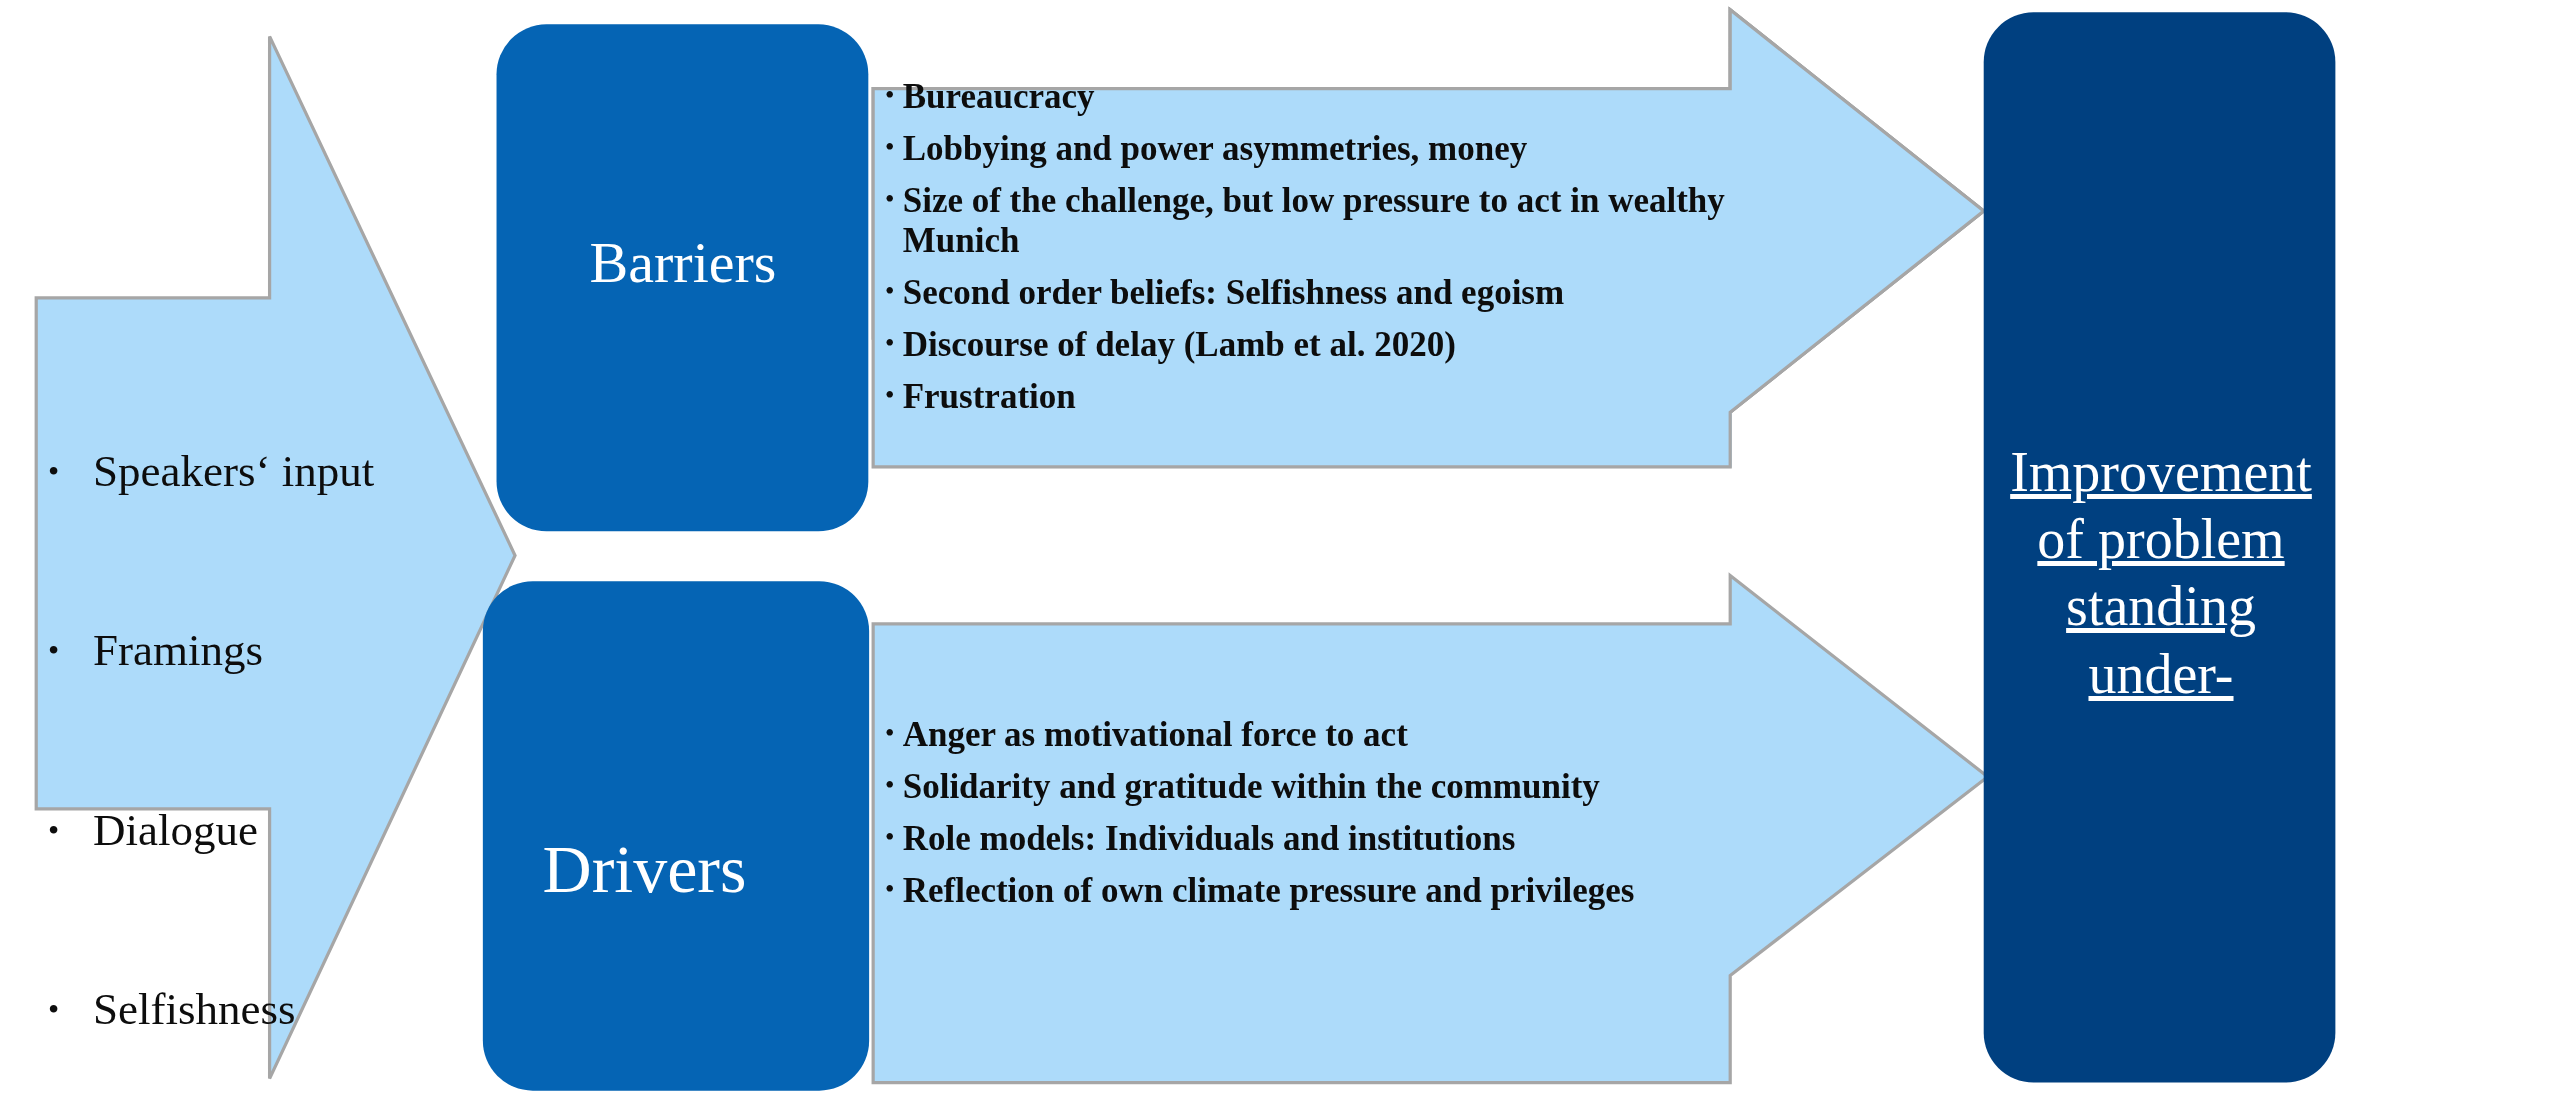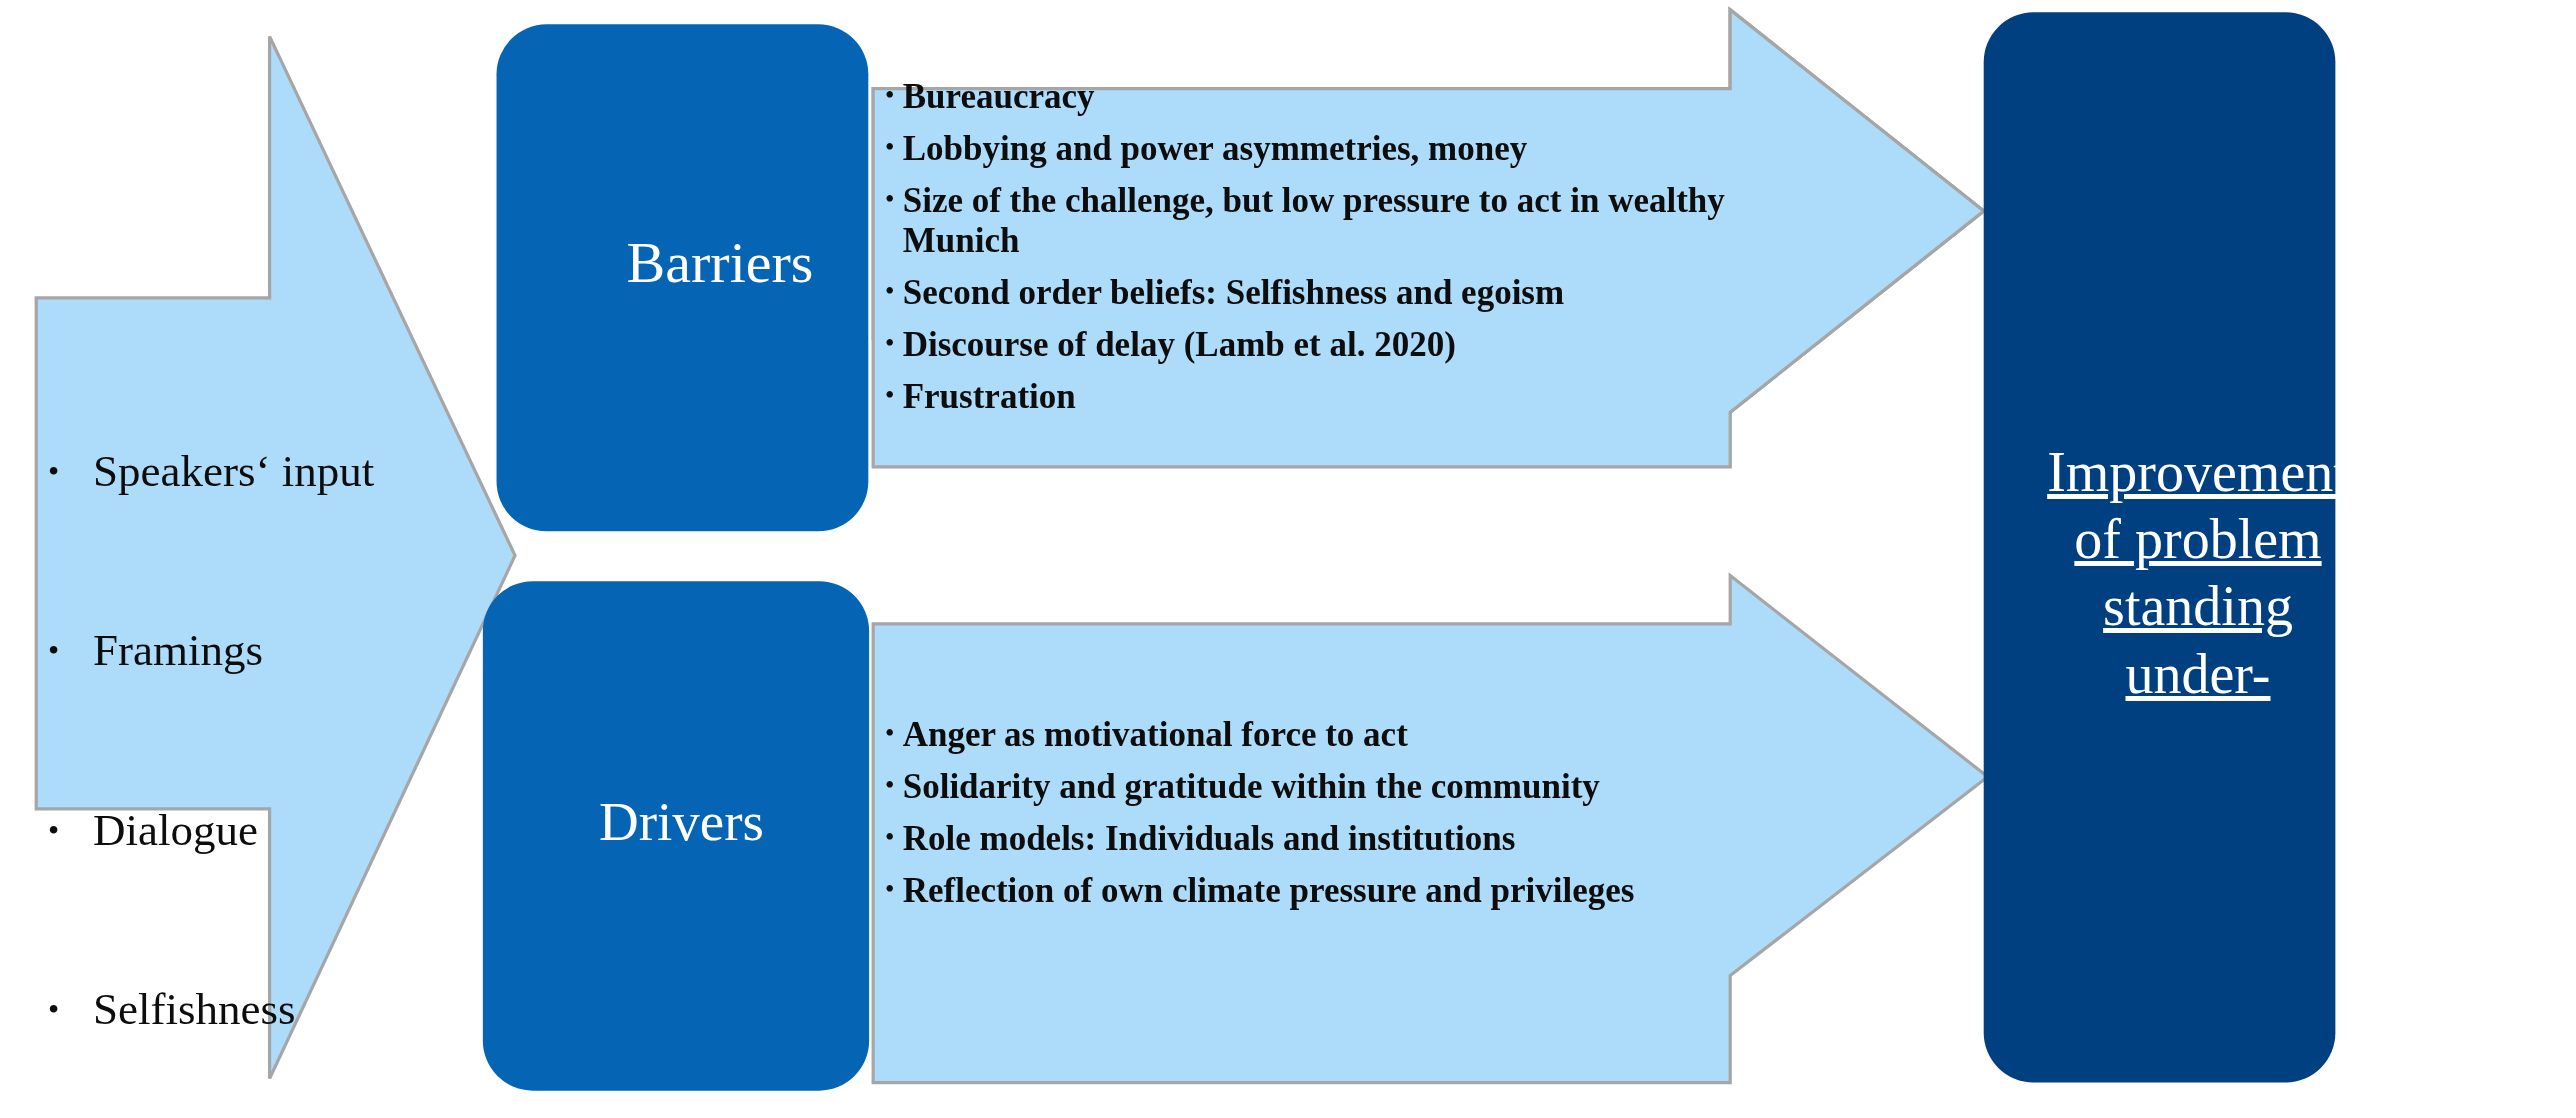--- a/index.html
+++ b/index.html
@@ -55,34 +55,33 @@
   #input-list .lbl {
     flex: 1 1 auto;
   }
 
   
   .boxlabel {
     position: absolute;
     color: #ffffff;
     text-align: center;
     font-weight: normal;
-    padding-left: 37px;
   }
   #barriers-label {
     left: 497px;
     top: 233px;
     width: 372px;
     font-size: 58px;
     line-height: 1.05;
   }
   #drivers-label {
     left: 483px;
-    top: 793px;
+    top: 834px;
     width: 323px;
-    font-size: 55px;
+    font-size: 68px;
     line-height: 1.05;
   }
   #outcome-label {
     left: 1988px;
     top: 439px;
     width: 346px;
     font-size: 56px;
     line-height: 1.20;
     text-decoration: underline;
   }

